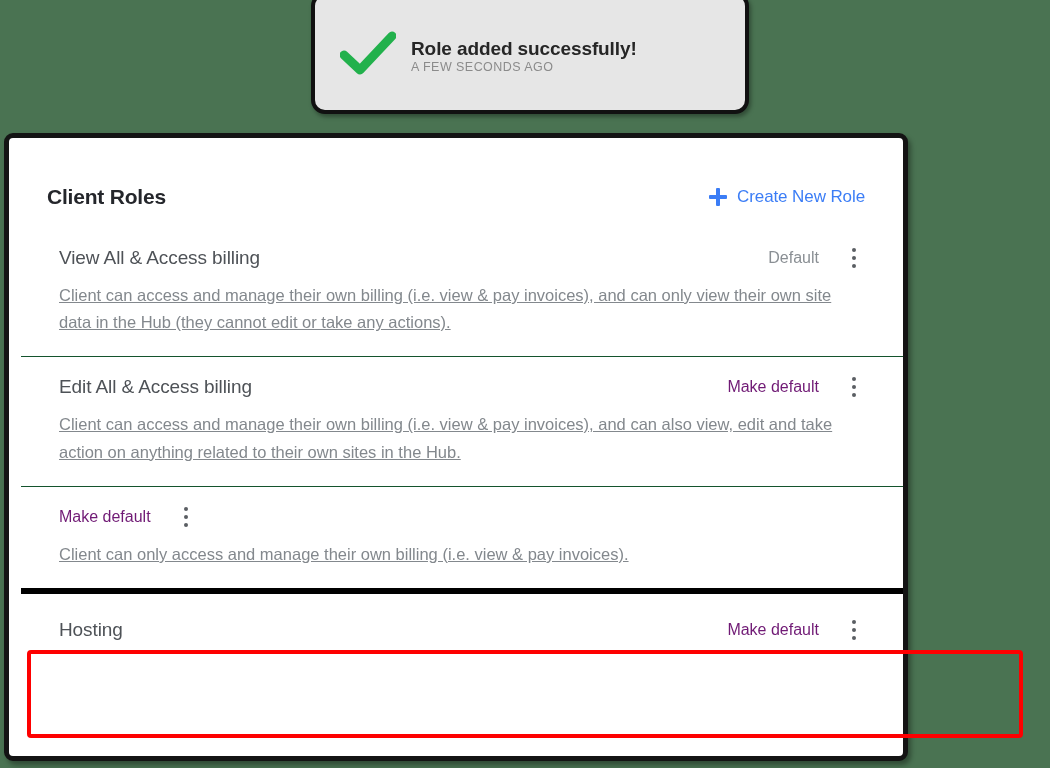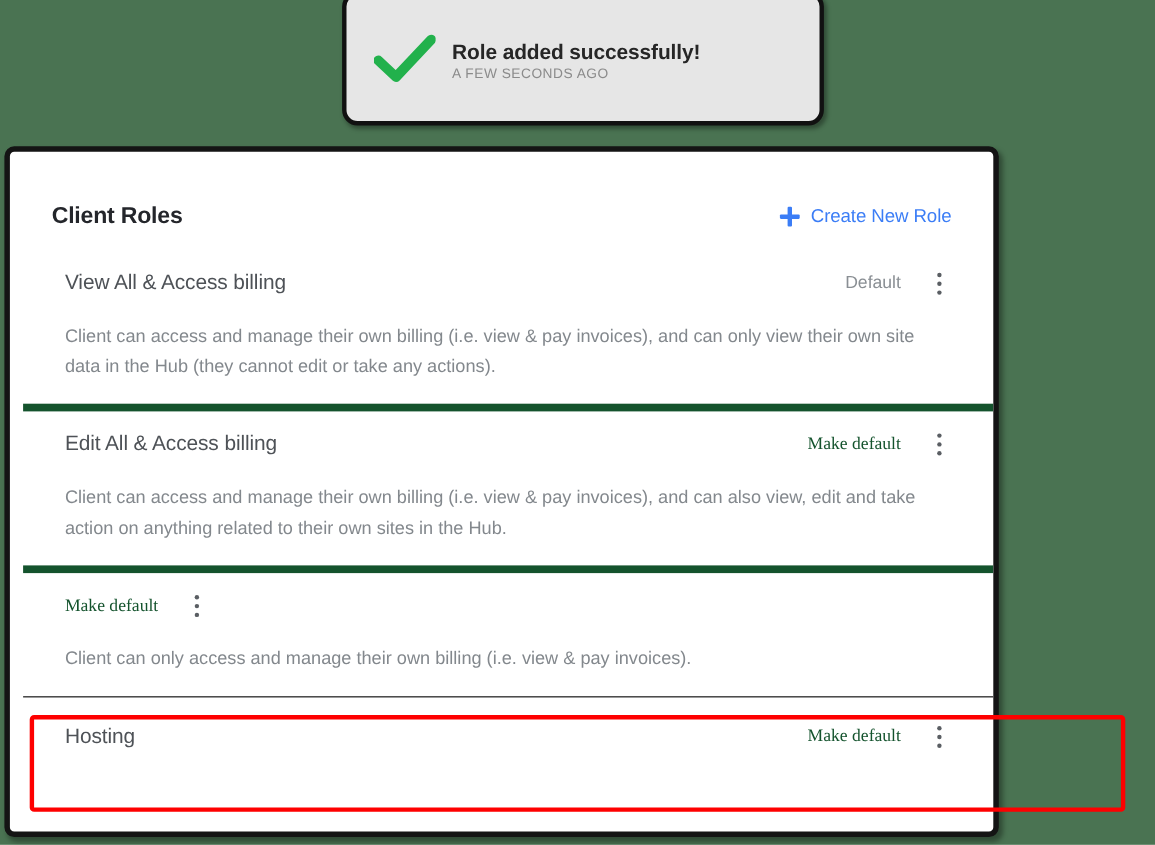--- a/index.html
+++ b/index.html
@@ -111,21 +111,21 @@
   .plus-icon::after {
     top: 0; left: 7px; height: 18px; width: 4px;
   }
 
   
   .roles-list {
     padding: 0 0 0 12px;
   }
   .role-row {
     padding: 18px 38px 20px 38px;
-    border-top: 7px solid #14532d;
+    border-top: 1px solid #14532d;
     box-sizing: border-box;
     position: relative;
   }
   .role-row.first {
     border-top: none;
     padding-top: 22px;
   }
   .role-top {
     display: flex;
     align-items: center;
@@ -139,47 +139,47 @@
   .role-actions {
     display: flex;
     align-items: center;
     gap: 24px;
   }
   .role-status {
     font-size: 16px;
     color: #8a8f94;
   }
   .role-status.link {
-    color: #14532d;
+    color: #701a75;
     cursor: pointer;
-    font-family: Liberation Serif, serif;
   }
   .kebab-icon {
     display: flex;
     flex-direction: column;
     align-items: center;
     justify-content: center;
     gap: 4px;
     width: 22px;
     height: 24px;
     cursor: pointer;
   }
   .kebab-icon span {
     display: block;
     width: 4px;
     height: 4px;
     border-radius: 50%;
     background: #5a5e63;
   }
   .role-desc {
-    margin-top: 23px;
+    margin-top: 12px;
     font-size: 16.5px;
     color: #83888d;
     line-height: 1.65;
     max-width: 960px;
+    text-decoration: underline;
   }
 
   
   .highlight-box {
     position: absolute;
     left: 27px;
     top: 650px;
     width: 996px;
     height: 88px;
     border: 4px solid #fe0000;
@@ -252,21 +252,21 @@
           <div class="kebab-icon">
             <span></span>
             <span></span>
             <span></span>
           </div>
         </div>
       </div>
       <div class="role-desc">Client can only access and manage their own billing (i.e. view &amp; pay invoices).</div>
     </div>
 
-    <div class="role-row" style="border-top:1px solid #000000;padding-top:24px;">
+    <div class="role-row" style="border-top:6px solid #000000;padding-top:24px;">
       <div class="role-top">
         <div class="role-name">Hosting</div>
         <div class="role-actions">
           <div class="role-status link">Make default</div>
           <div class="kebab-icon">
             <span></span>
             <span></span>
             <span></span>
           </div>
         </div>

